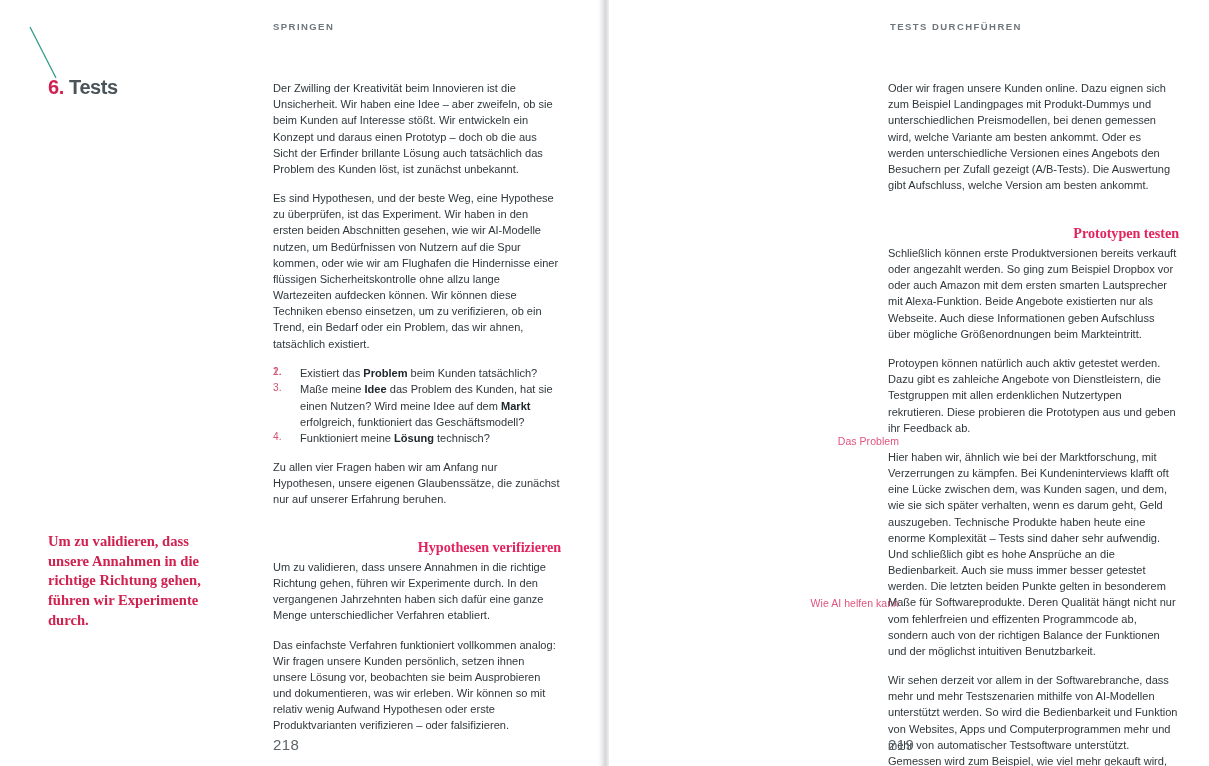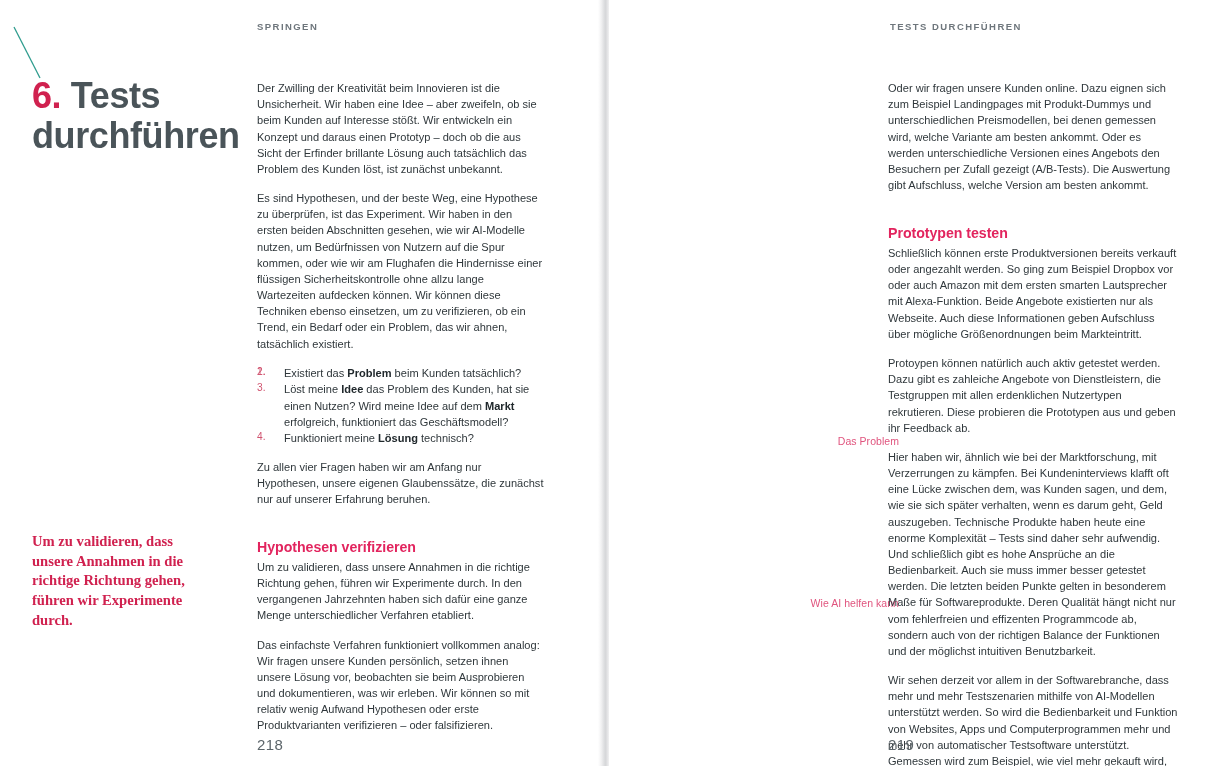--- a/index.html
+++ b/index.html
@@ -40,21 +40,21 @@
         #ffffff 100%);
   }
 
   
   .page {
     position: absolute;
     top: 0;
     height: 766px;
     background: #ffffff;
   }
-  .page-left  { left: 0;     width: 602px; }
+  .page-left  { left: 16px;     width: 602px; }
   .page-right { left: 609px; width: 665px; padding-left: 6px; }
 
   
   .running-head {
     position: absolute;
     top: 21px;
     font-size: 9.5px;
     font-weight: bold;
     letter-spacing: 1.45px;
     color: #6e767c;
@@ -72,21 +72,21 @@
     height: 120px;
     pointer-events: none;
   }
 
   
   .chapter-title {
     position: absolute;
     left: 32px;
     top: 76px;
     width: 230px;
-    font-size: 36px;
+    font-size: 20px;
     line-height: 1.12;
     font-weight: bold;
     letter-spacing: -0.4px;
     color: #4a5459;
   }
   .chapter-title .num { color: #d0214f; }
 
   
   .pull-quote {
     position: absolute;
@@ -147,27 +147,28 @@
     left: 0;
     top: 0;
     width: 20px;
     text-align: left;
     color: #d0536f;
     font-size: 10.2px;
   }
 
   
   .sub-head {
-    font-family: Liberation Sans, sans-serif;
+    font-family: Liberation Serif, serif;
     font-weight: bold;
     font-size: 14.2px;
     line-height: 1.25;
     color: #e2245e;
     margin: 0 0 2px 0;
     letter-spacing: -0.05px;
+    text-align: right;
   }
   .sub-head-spacer { height: 19px; }
 
   
   .folio {
     position: absolute;
     top: 736px;
     font-size: 15px;
     color: #5c656a;
     letter-spacing: 0.4px;
@@ -184,41 +185,40 @@
 
     <svg class="deco-line" viewBox="0 0 120 120" xmlns="http://www.w3.org/2000/svg">
       <line x1="14" y1="27" x2="40" y2="78" stroke="#2f9c8e" stroke-width="1.3"></line>
     </svg>
 
     <div class="running-head">SPRINGEN</div>
 
     <div class="chapter-title">
       <span class="num">6.</span>
       <span>Tests</span><br>
-      <span>durchführen</span>
     </div>
 
     <div class="pull-quote">Um zu validieren, dass unsere Annahmen in die richtige Richtung gehen, führen wir Experimente durch.</div>
 
     <div class="column">
 
       <p>Der Zwilling der Kreativität beim Innovieren ist die Unsicherheit. Wir haben eine Idee – aber zweifeln, ob sie beim Kunden auf Interesse stößt. Wir entwickeln ein Konzept und daraus einen Prototyp – doch ob die aus Sicht der Erfinder brillante Lösung auch tatsächlich das Problem des Kunden löst, ist zunächst unbekannt.</p>
       <p>Es sind Hypothesen, und der beste Weg, eine Hypothese zu überprüfen, ist das Experiment. Wir haben in den ersten beiden Abschnitten gesehen, wie wir AI-Modelle nutzen, um Bedürfnissen von Nutzern auf die Spur kommen, oder wie wir am Flughafen die Hindernisse einer flüssigen Sicherheitskontrolle ohne allzu lange Wartezeiten aufdecken können. Wir können diese Techniken ebenso einsetzen, um zu verifizieren, ob ein Trend, ein Bedarf oder ein Problem, das wir ahnen, tatsächlich existiert.</p>
 
       <ol class="num-list">
         <li>
           <span class="marker">1.</span>
         </li>
         <li>
           <span class="marker">2.</span>
           <span>Existiert das </span><b>Problem</b><span> beim Kunden tatsächlich?</span>
         </li>
         <li>
           <span class="marker">3.</span>
-          <span>Löst meine </span><b>Idee</b><span> das Problem des Kunden, hat sie einen Nutzen? Wird meine Idee auf dem </span><b>Markt</b><span> erfolgreich, funktioniert das Geschäftsmodell?</span>
+          <span>Maße meine </span><b>Idee</b><span> das Problem des Kunden, hat sie einen Nutzen? Wird meine Idee auf dem </span><b>Markt</b><span> erfolgreich, funktioniert das Geschäftsmodell?</span>
         </li>
         <li>
           <span class="marker">4.</span>
           <span>Funktioniert meine </span><b>Lösung</b><span> technisch?</span>
         </li>
       </ol>
 
       <p>Zu allen vier Fragen haben wir am Anfang nur Hypothesen, unsere eigenen Glaubenssätze, die zunächst nur auf unserer Erfahrung beruhen.</p>
 
       <div class="sub-head-spacer"></div>

